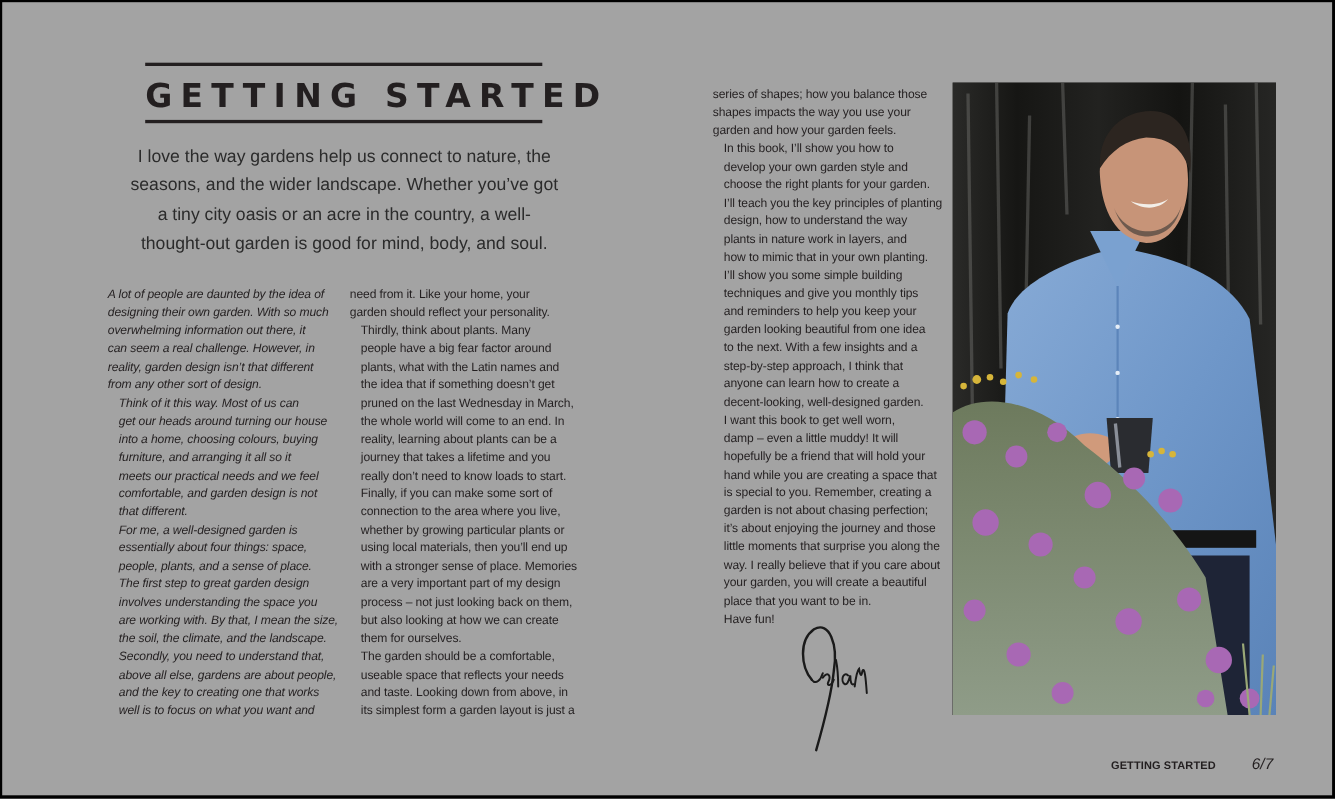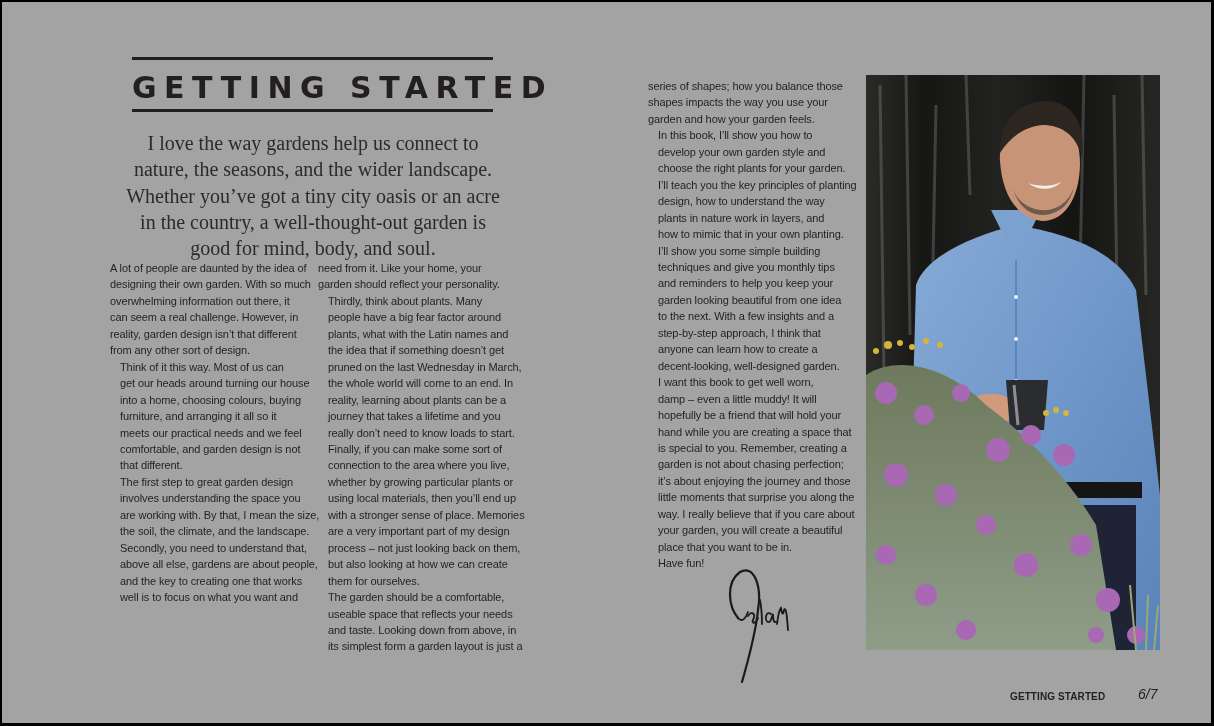--- a/index.html
+++ b/index.html
@@ -25,37 +25,37 @@
     font-weight: bold;
     font-size: 30px;
     letter-spacing: 7.5px;
     color: #231f20;
     line-height: 40px;
     white-space: nowrap;
   }
   .intro {
     position: absolute; left: 116px; top: 128px; width: 390px;
     text-align: center;
-    font-family: Liberation Serif, serif;
-    font-size: 20px;
+    font-family: Liberation Sans, sans-serif;
+    font-size: 16px;
     line-height: 26.3px;
     color: #2b2b2b;
   }
   .col {
     position: absolute;
     font-family: "Liberation Sans", sans-serif;
     font-size: 11px;
     line-height: 16.45px;
     color: #231f20;
     letter-spacing: -0.1px;
   }
   .col p { margin: 0; }
   .col p.indent { text-indent: 10px; }
   .col .line { display: block; white-space: nowrap; }
-  .col1 { left: 108px; top: 258px; width: 196px; }
+  .col1 { left: 96px; top: 258px; width: 196px; font-style: italic; }
   .col2 { left: 316px; top: 258px; width: 196px; }
   .col3 { left: 646px; top: 76px; width: 200px; }
   .signature {
     position: absolute; left: 714px; top: 566px; width: 80px; height: 116px;
   }
   .photo {
     position: absolute; left: 864px; top: 73px; width: 294px; height: 575px;
     overflow: hidden;
     background: #1d1d1b;
   }
@@ -96,20 +96,25 @@
         <span class="line">from any other sort of design.</span>
       </p>
       <p class="indent">
         <span class="line" style="text-indent: 10px;">Think of it this way. Most of us can</span>
         <span class="line">get our heads around turning our house</span>
         <span class="line">into a home, choosing colours, buying</span>
         <span class="line">furniture, and arranging it all so it</span>
         <span class="line">meets our practical needs and we feel</span>
         <span class="line">comfortable, and garden design is not</span>
         <span class="line">that different.</span>
+      </p>
+      <p class="indent">
+        <span class="line" style="text-indent: 10px;">For me, a well-designed garden is</span>
+        <span class="line">essentially about four things: space,</span>
+        <span class="line">people, plants, and a sense of place.</span>
       </p>
       <p class="indent">
         <span class="line" style="text-indent: 10px;">The first step to great garden design</span>
         <span class="line">involves understanding the space you</span>
         <span class="line">are working with. By that, I mean the size,</span>
         <span class="line">the soil, the climate, and the landscape.</span>
       </p>
       <p class="indent">
         <span class="line" style="text-indent: 10px; text-align: center;">Secondly, you need to understand that,</span>
         <span class="line">above all else, gardens are about people,</span>

